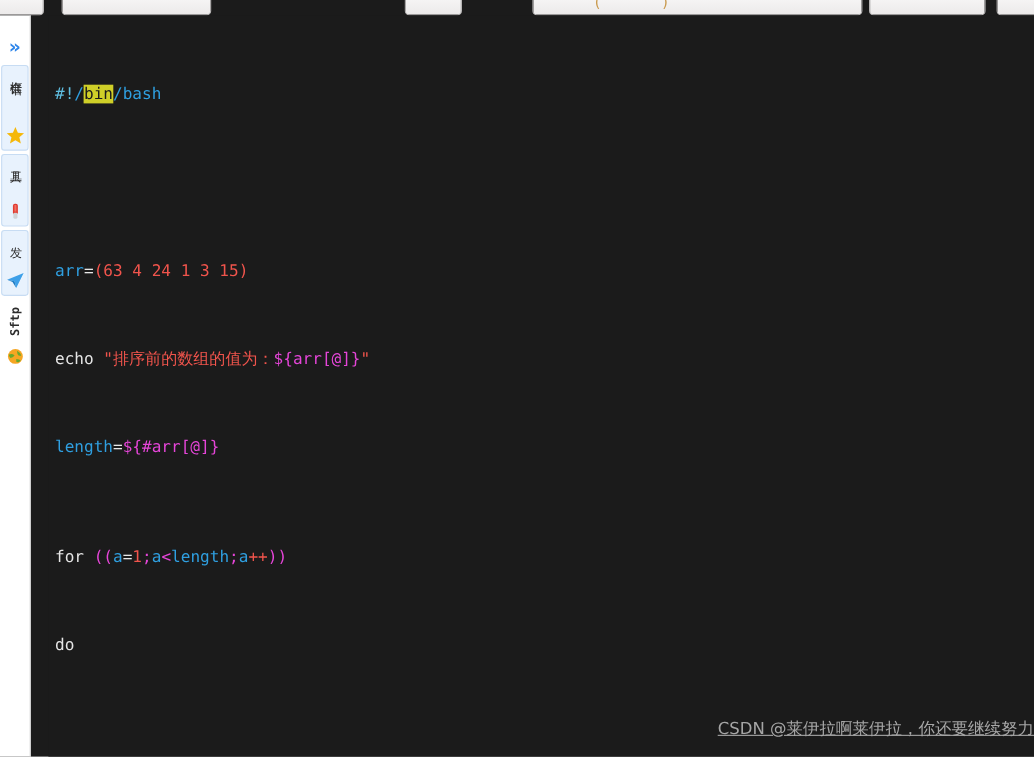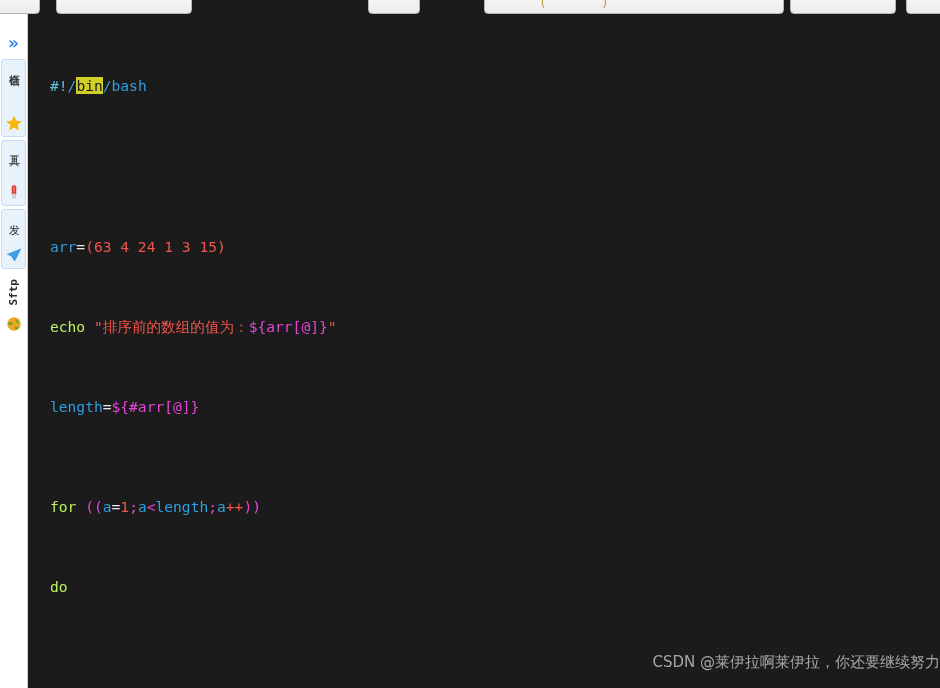--- a/index.html
+++ b/index.html
@@ -128,38 +128,39 @@
     width: 906px;
     font-family: "DejaVu Sans Mono", monospace;
     font-size: 14.6px;
     line-height: 20.05px;
     white-space: pre;
     letter-spacing: 0px;
   }
   .ln { display: block; height: 20.05px; }
   
   .c-cmt   { color: #5fbde0; }
-  .c-kw    { color: #bef264; }           
+  .c-kw    { color: #e5e5e5; }           
   .c-var   { color: #2f9fe0; }           
   .c-num   { color: #f0544c; text-align: center; }           
   .c-str   { color: #f0544c; }
   .c-dollar{ color: #e545d8; margin-top: 12px; }           
   .c-white { color: #e8e8e8; }
   .hl-bin  { background: #cfcf28; color: #1b1b1b; }
 
   
   #watermark {
     position: absolute;
     right: 16px;
     bottom: 16px;
     color: #b9b9b9;
     font-family: "DejaVu Sans", sans-serif;
     font-size: 15px;
     white-space: nowrap;
     opacity: 0.88;
+    text-decoration: underline;
   }
 </style>
 </head>
 <body>
 
 <div id="app">
 
   <div id="toolbar">
     <div class="tb-group" style="left:-12px; width:52px;"></div>
 

